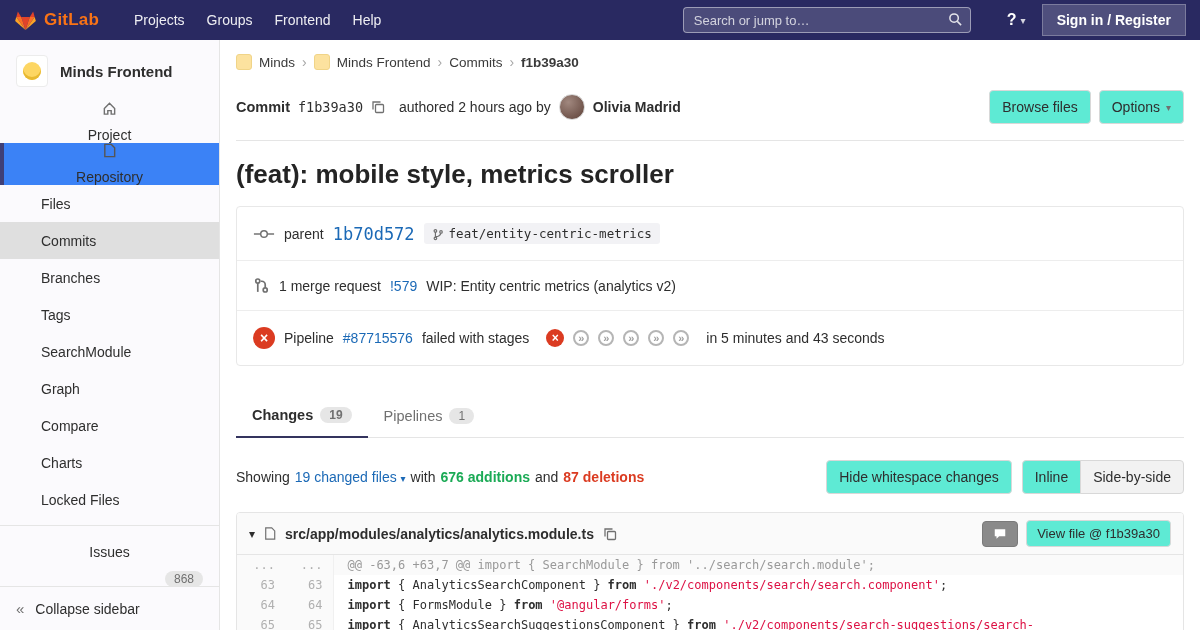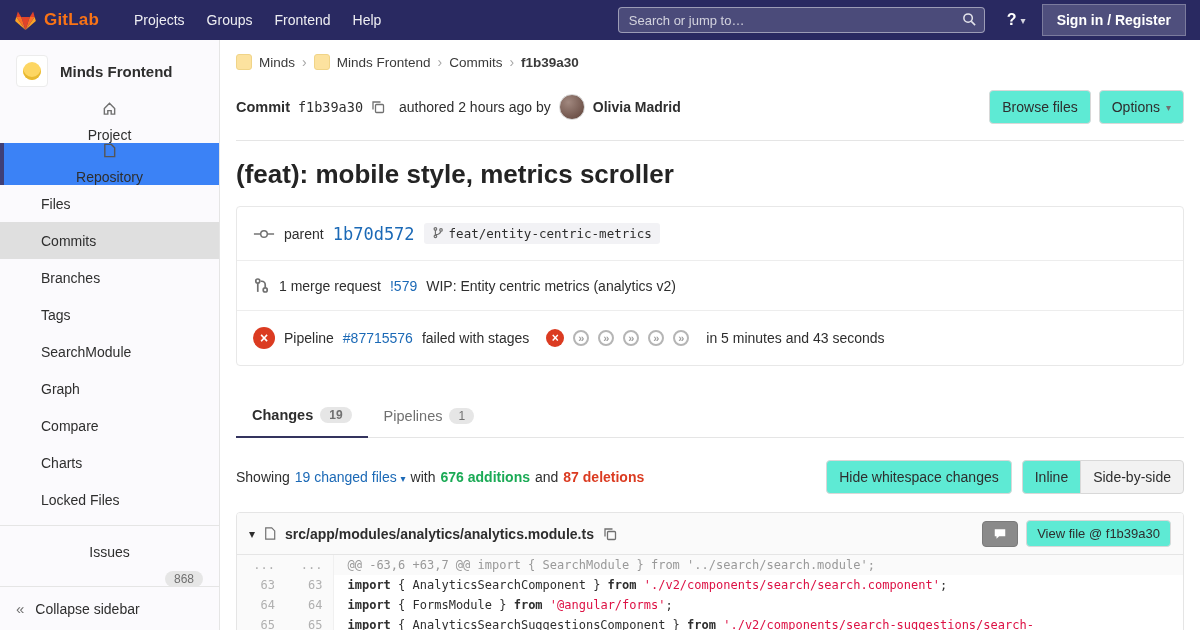--- a/index.html
+++ b/index.html
@@ -15,21 +15,21 @@
 
   
   .navbar {
     flex: 0 0 40px; background: #292961; display: flex; align-items: center;
     justify-content: space-between; padding: 0 14px; color: #fff;
   }
   .nav-left, .nav-right { display: flex; align-items: center; }
   .brand { display: flex; align-items: center; gap: 7px; margin-right: 24px; }
   .brand-text { font-size: 17px; font-weight: 600; color: #f97316; letter-spacing: .2px; }
   .nav-item { color: rgba(255,255,255,.92); padding: 8px 11px; font-size: 14px; }
-  .nav-search { position: relative; width: 367px; margin-right: 22px; }
+  .nav-search { position: relative; width: 288px; margin-right: 36px; }
   .nav-search input {
     width: 100%; height: 26px; background: rgba(255,255,255,.16);
     border: 1px solid rgba(255,255,255,.45); border-radius: 4px;
     color: #fff; font-size: 13px; padding: 0 30px 0 10px; outline: none;
     font-family: "Liberation Sans", sans-serif;
   }
   .nav-search input::placeholder { color: rgba(255,255,255,.75); }
   .nav-search .mag { position: absolute; right: 8px; top: 5px; }
   .nav-help { display: flex; align-items: center; gap: 4px; margin-right: 16px; cursor: pointer; }
   .nav-help .qmark { font-size: 16px; font-weight: bold; color: #fff; }
@@ -110,21 +110,21 @@
   .btn .caret { color: #707070; }
   .ch-right { display: flex; gap: 8px; }
 
   .commit-title { font-size: 26px; font-weight: 700; margin: 18px 0 16px; color: #242424; }
 
   .meta-box { border: 1px solid #e8e8e8; border-radius: 4px; margin-bottom: 28px; }
   .meta-row { display: flex; align-items: center; gap: 9px; padding: 16px; }
   .meta-row + .meta-row { border-top: 1px solid #ededed; }
   .link { color: #1b69b6; }
   .branch-chip {
-    display: inline-flex; align-items: flex-start; gap: 5px; background: #f2f2f5;
+    display: inline-flex; align-items: flex-end; gap: 5px; background: #f2f2f5;
     border-radius: 3px; padding: 3px 8px; font-size: 12.5px; color: #2e2e2e;
   }
   .ci-icon {
     display: inline-flex; align-items: center; justify-content: center;
     width: 18px; height: 18px; border-radius: 50%; font-weight: bold; font-size: 12px;
     flex: 0 0 auto; cursor: pointer;
   }
   .ci-icon.failed { background: #db3b21; color: #fff; }
   .ci-icon.skipped { border: 2px solid #b5b5b5; color: #9e9e9e; width: 16px; height: 16px; font-size: 11px; line-height: 1; }
   .ci-icon.big { width: 22px; height: 22px; font-size: 14px; }

